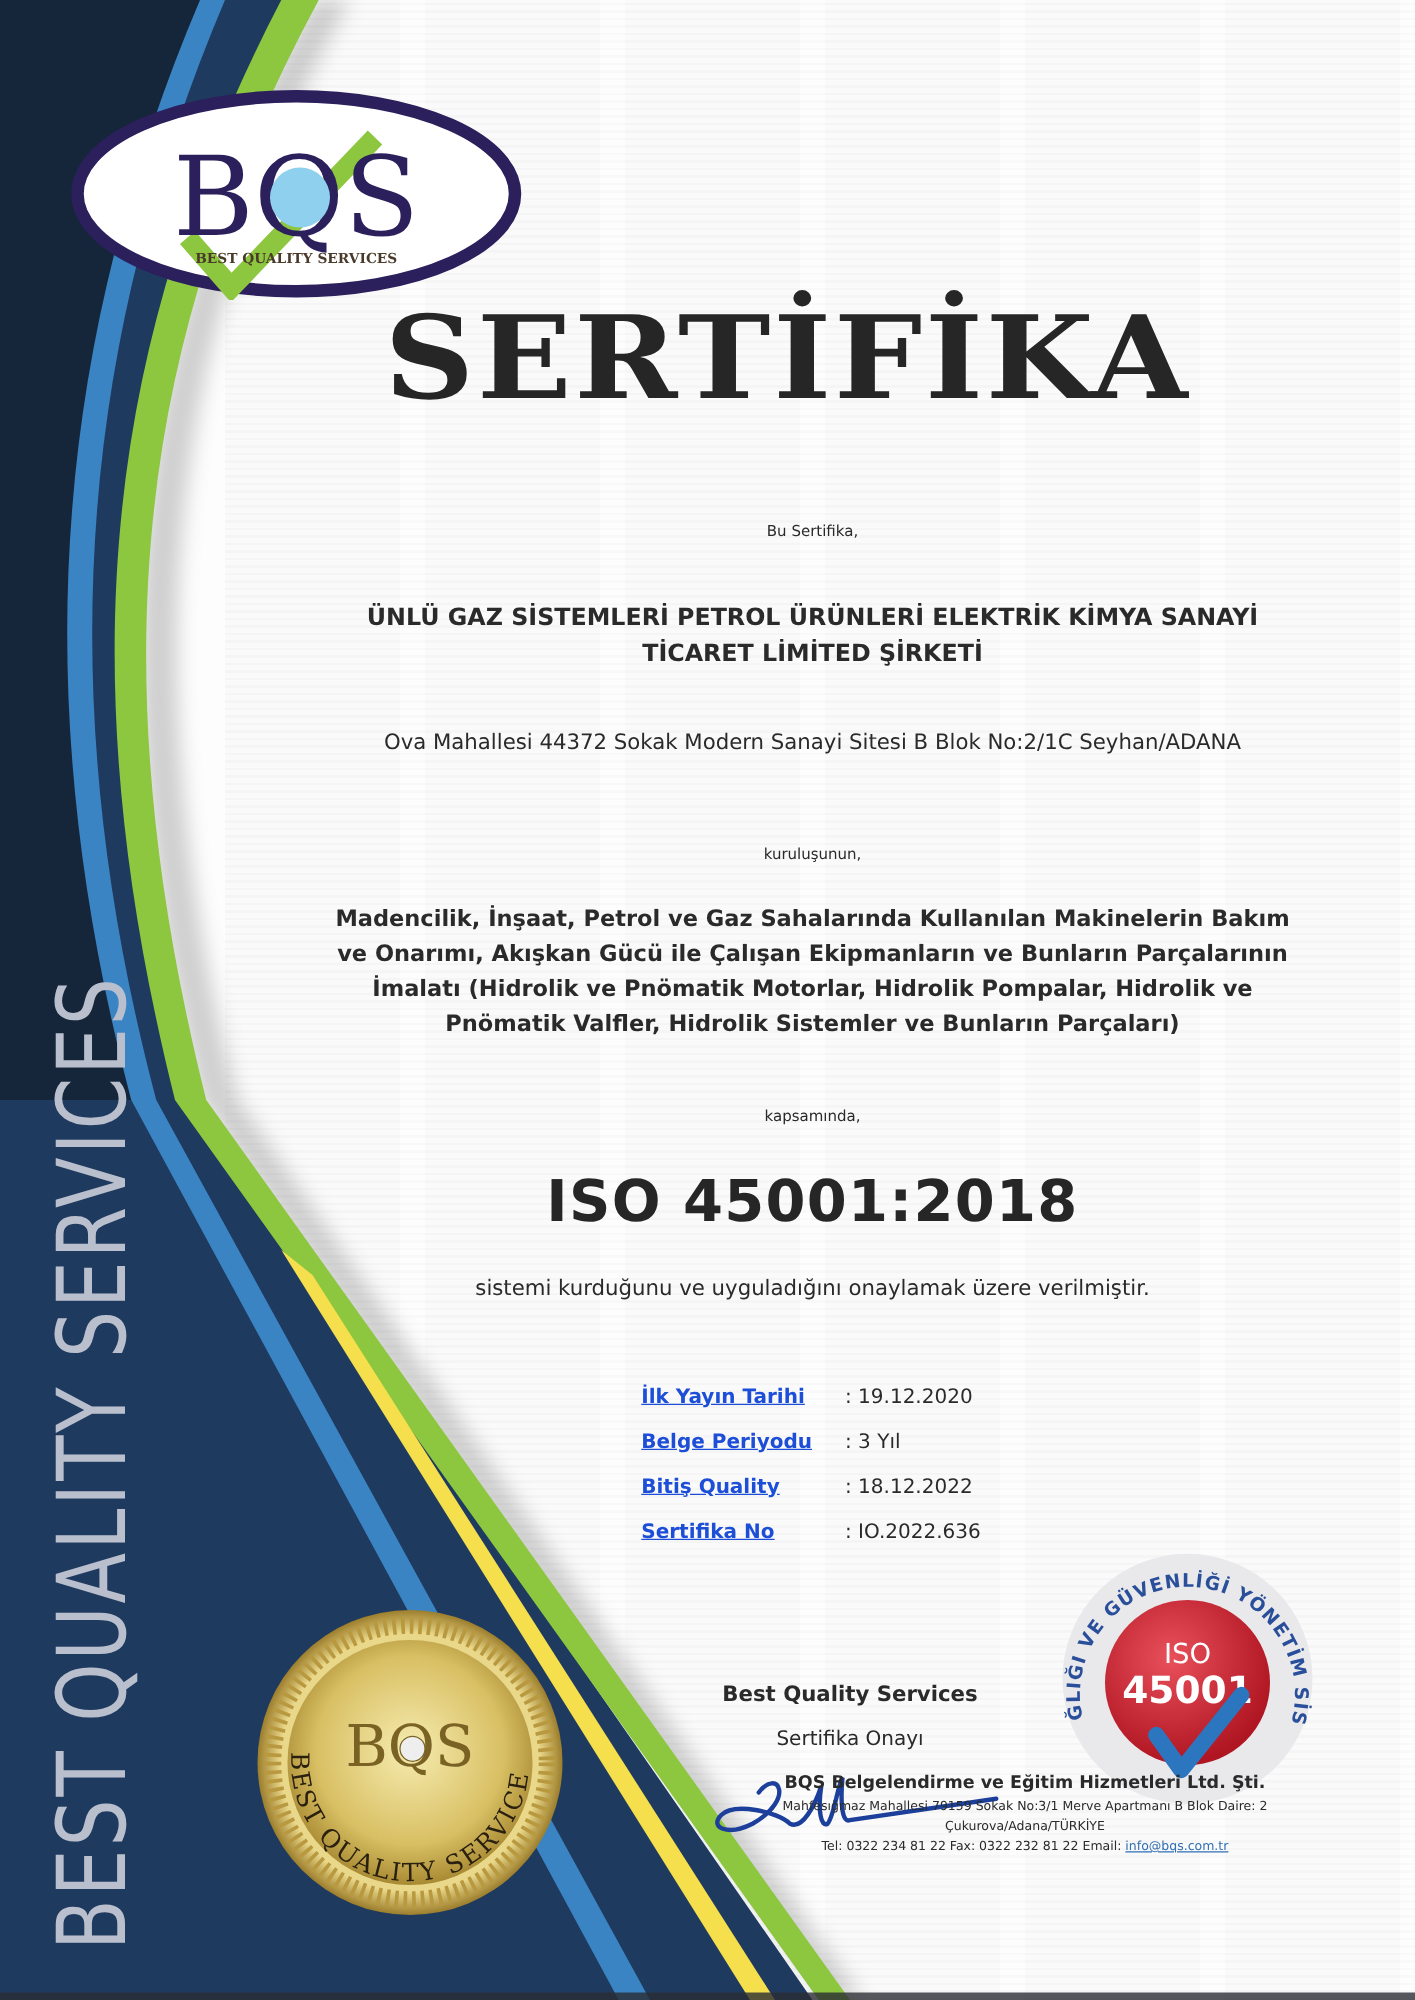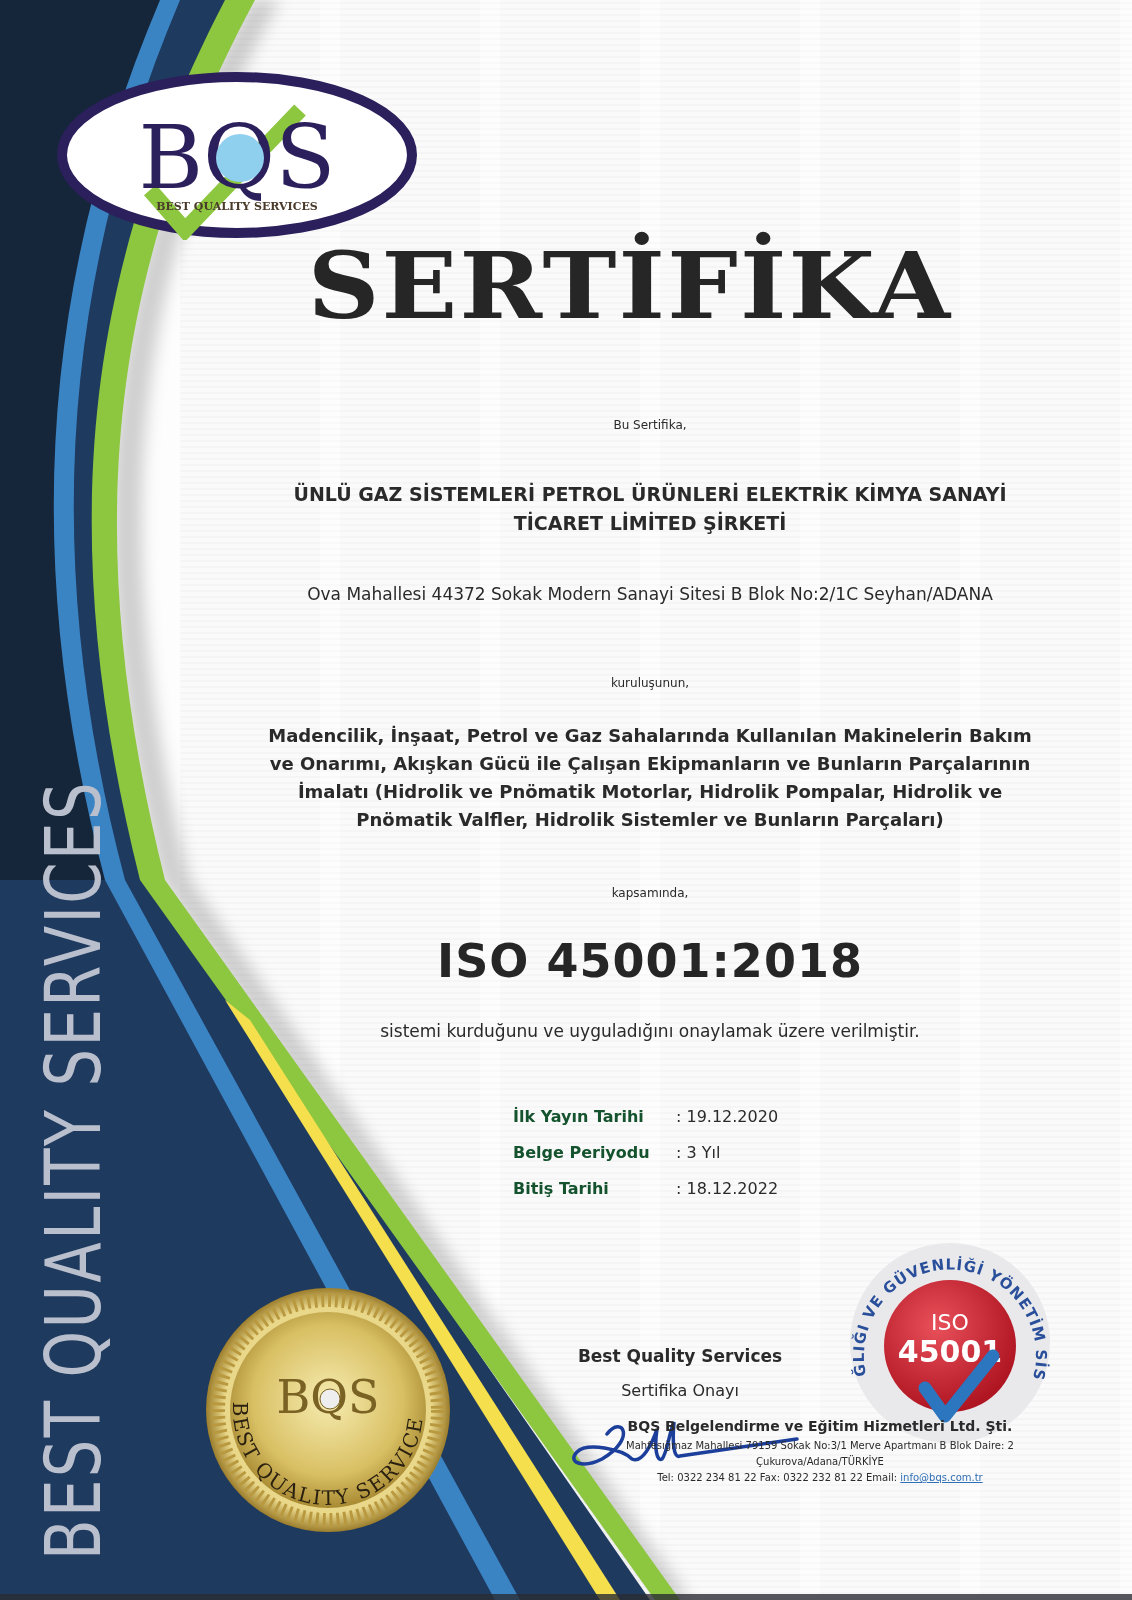--- a/index.html
+++ b/index.html
@@ -46,21 +46,21 @@
     .company { font-size: 19px; font-weight: 700; color: #2a2a2a; line-height: 29px; }
     .address { font-size: 17px; color: #2a2a2a; }
     .scope { font-size: 18px; font-weight: 700; line-height: 28px; color: #2a2a2a; }
     .standard {
       font-size: 46px; font-weight: 900; color: #262626; letter-spacing: 1px;
     }
     .desc { font-size: 17px; line-height: 26px; color: #2a2a2a; }
 
     .info { position: absolute; left: 513px; top: 1098px; }
     .info-row { display: flex; height: 36px; align-items: center; font-size: 16px; }
-    .info-label { width: 163px; font-weight: 700; color: #14532d; }
+    .info-label { width: 163px; font-weight: 700; color: #1d4ed8; text-decoration: underline; }
     .info-value { color: #2a2a2a; }
 
     .seal-gold { position: absolute; left: 203px; top: 1285px; width: 250px; height: 250px; }
     .seal-iso { position: absolute; left: 845px; top: 1238px; width: 210px; height: 210px; }
 
     .signer { position: absolute; left: 560px; top: 1346px; width: 240px; text-align: center; }
     .signer-org { font-size: 17px; font-weight: 700; color: #2a2a2a; }
     .signer-role { font-size: 16px; color: #2a2a2a; margin-top: 15px; }
     .signature { position: absolute; left: 562px; top: 1414px; width: 240px; height: 60px; }
 
@@ -138,22 +138,26 @@
   <div class="info">
     <div class="info-row">
       <span class="info-label">İlk Yayın Tarihi</span>
       <span class="info-value">: 19.12.2020</span>
     </div>
     <div class="info-row">
       <span class="info-label">Belge Periyodu</span>
       <span class="info-value">: 3 Yıl</span>
     </div>
     <div class="info-row">
-      <span class="info-label">Bitiş Tarihi</span>
+      <span class="info-label">Bitiş Quality</span>
       <span class="info-value">: 18.12.2022</span>
+    </div>
+    <div class="info-row">
+      <span class="info-label">Sertifika No</span>
+      <span class="info-value">: IO.2022.636</span>
     </div>
   </div>
 
   <svg class="seal-gold" viewBox="0 0 250 250">
     <defs>
       <radialGradient id="goldG" cx="50%" cy="45%" r="55%">
         <stop offset="0%" stop-color="#f6ecb0"></stop>
         <stop offset="70%" stop-color="#d8bf63"></stop>
         <stop offset="100%" stop-color="#a88a33"></stop>
       </radialGradient>

